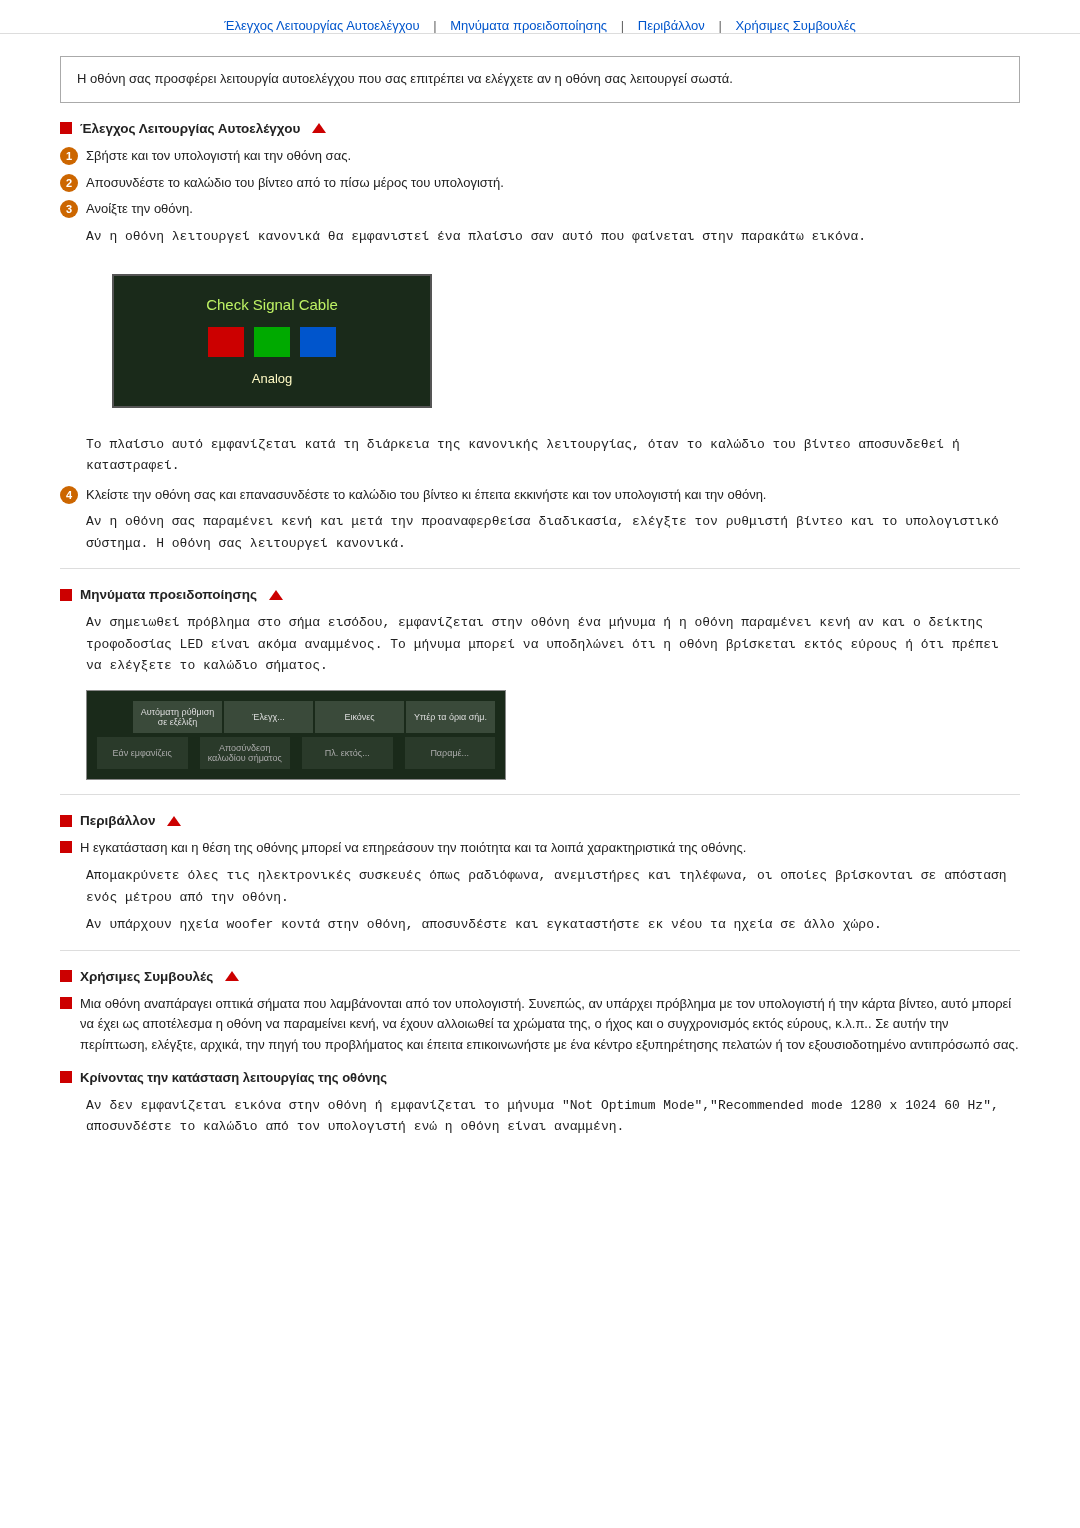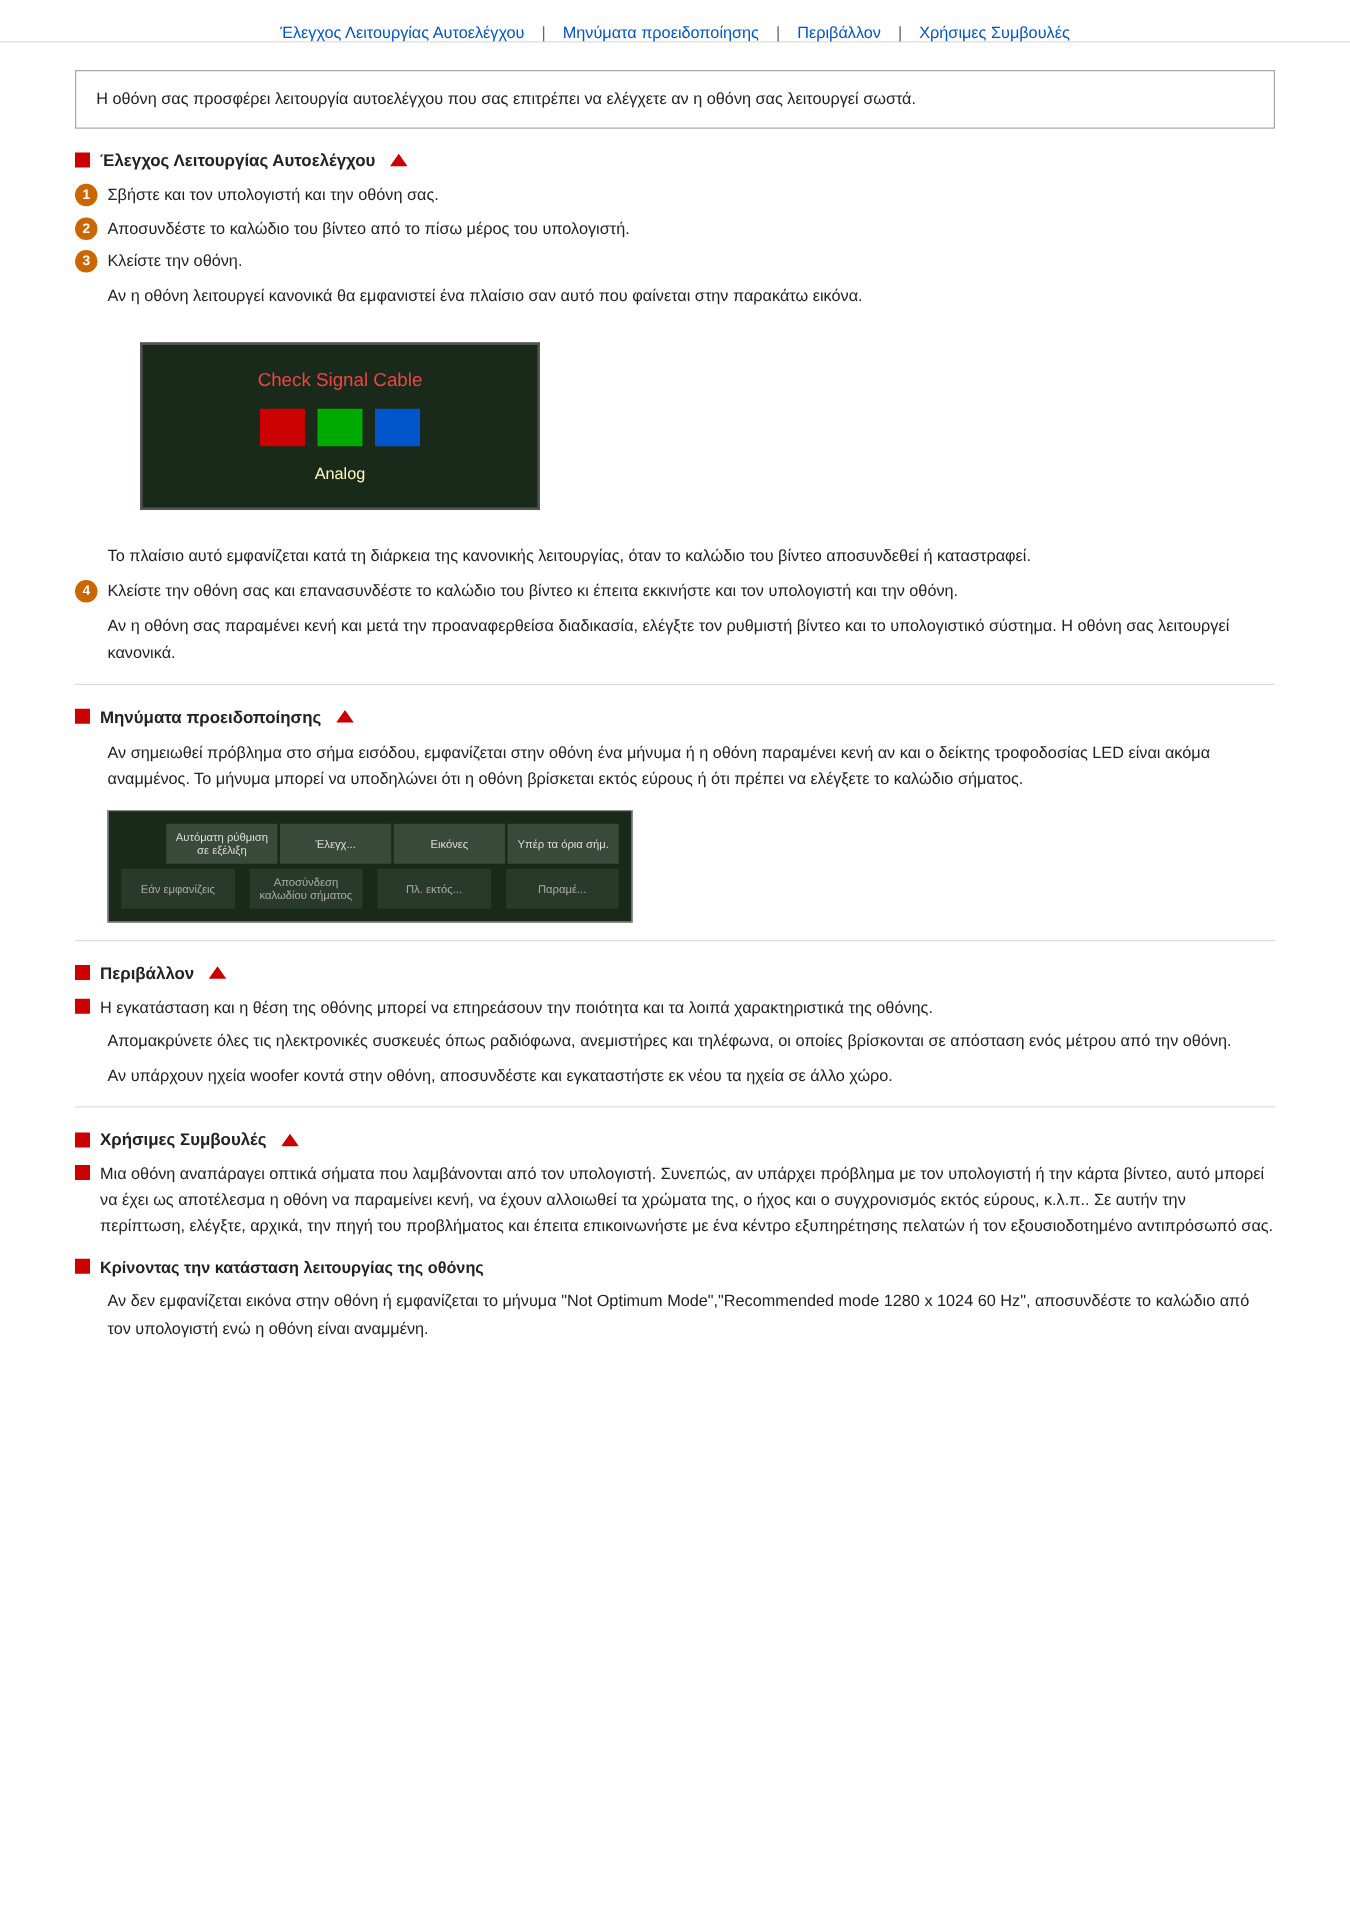--- a/index.html
+++ b/index.html
@@ -106,21 +106,21 @@
     .signal-box {
       border: 2px solid #555;
       background: #1a2a1a;
       margin: 14px 80px 14px 26px;
       padding: 20px 30px;
       text-align: center;
       display: inline-block;
       min-width: 320px;
     }
     .signal-box .signal-title {
-      color: #ef4444;
+      color: #bef264;
       font-size: 15px;
       font-weight: normal;
       margin-bottom: 14px;
       font-family: Arial, sans-serif;
     }
     .signal-squares {
       display: flex;
       justify-content: center;
       gap: 10px;
       margin-bottom: 14px;
@@ -176,20 +176,21 @@
     .section-divider {
       border: none;
       border-top: 1px solid #ddd;
       margin: 14px 0;
     }
 
     p.body-text {
       line-height: 1.65;
       margin: 6px 0 6px 26px;
       font-size: 13px;
+      font-family: Liberation Mono, monospace;
     }
 
     .section-label {
       font-weight: bold;
     }
   </style>
 </head>
 <body>
 
 <div class="top-nav">
@@ -220,21 +221,21 @@
     <div class="item-text">Σβήστε και τον υπολογιστή και την οθόνη σας.</div>
   </div>
 
   <div class="numbered-item">
     <div class="num-circle">2</div>
     <div class="item-text">Αποσυνδέστε το καλώδιο του βίντεο από το πίσω μέρος του υπολογιστή.</div>
   </div>
 
   <div class="numbered-item">
     <div class="num-circle">3</div>
-    <div class="item-text">Κλείστε την οθόνη.</div>
+    <div class="item-text">Ανοίξτε την οθόνη.</div>
   </div>
 
   <p class="body-text">Αν η οθόνη λειτουργεί κανονικά θα εμφανιστεί ένα πλαίσιο σαν αυτό που φαίνεται στην παρακάτω εικόνα.</p>
 
   <div style="margin: 12px 0 12px 26px;">
     <div class="signal-box">
       <div class="signal-title">Check Signal Cable</div>
       <div class="signal-squares">
         <div class="sq-red"></div>
         <div class="sq-green"></div>

